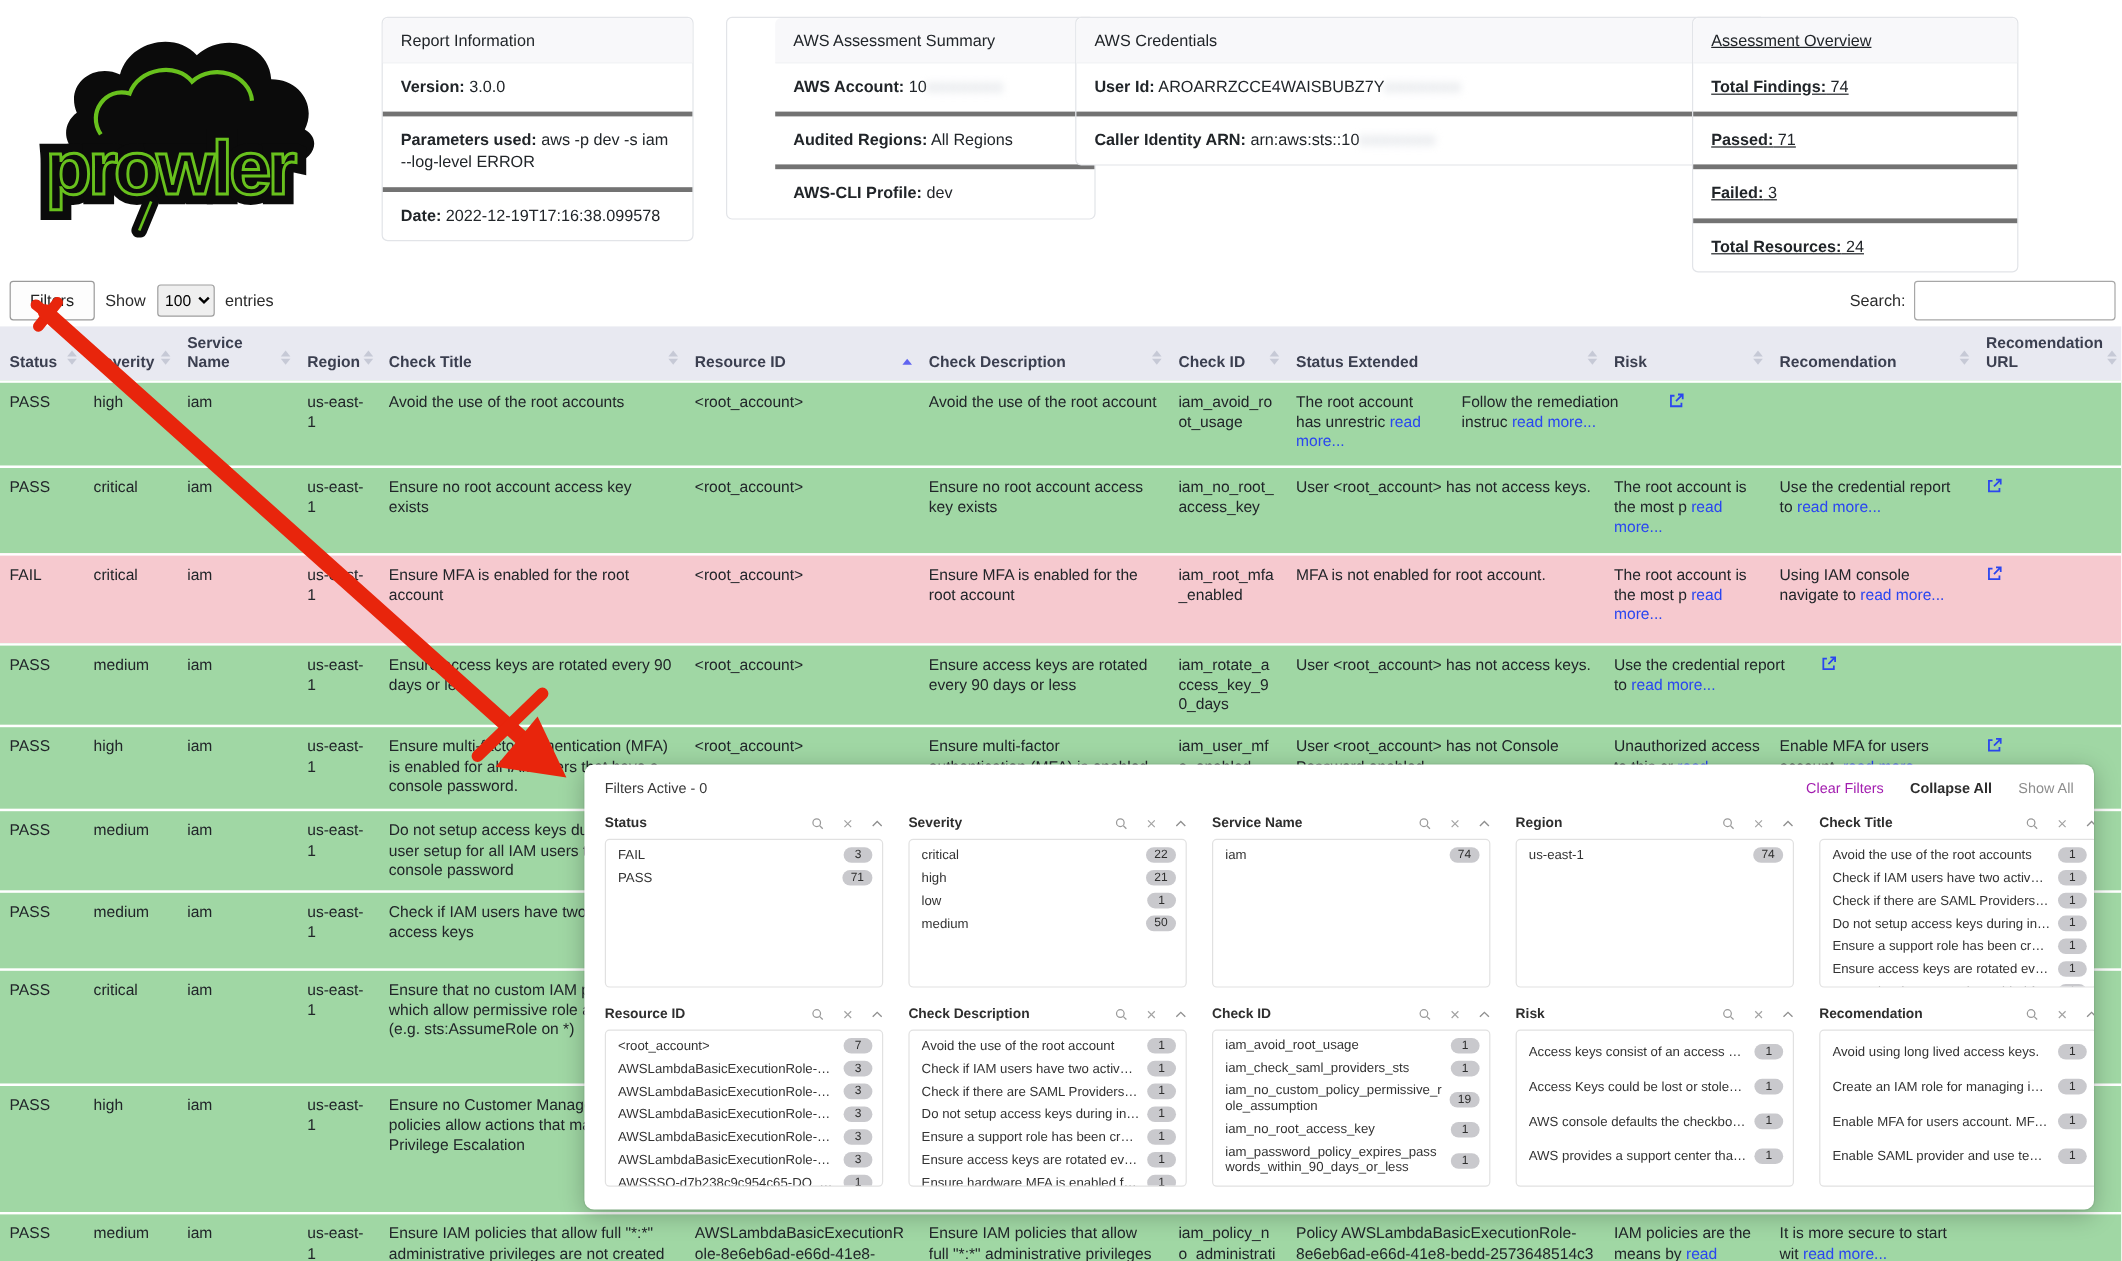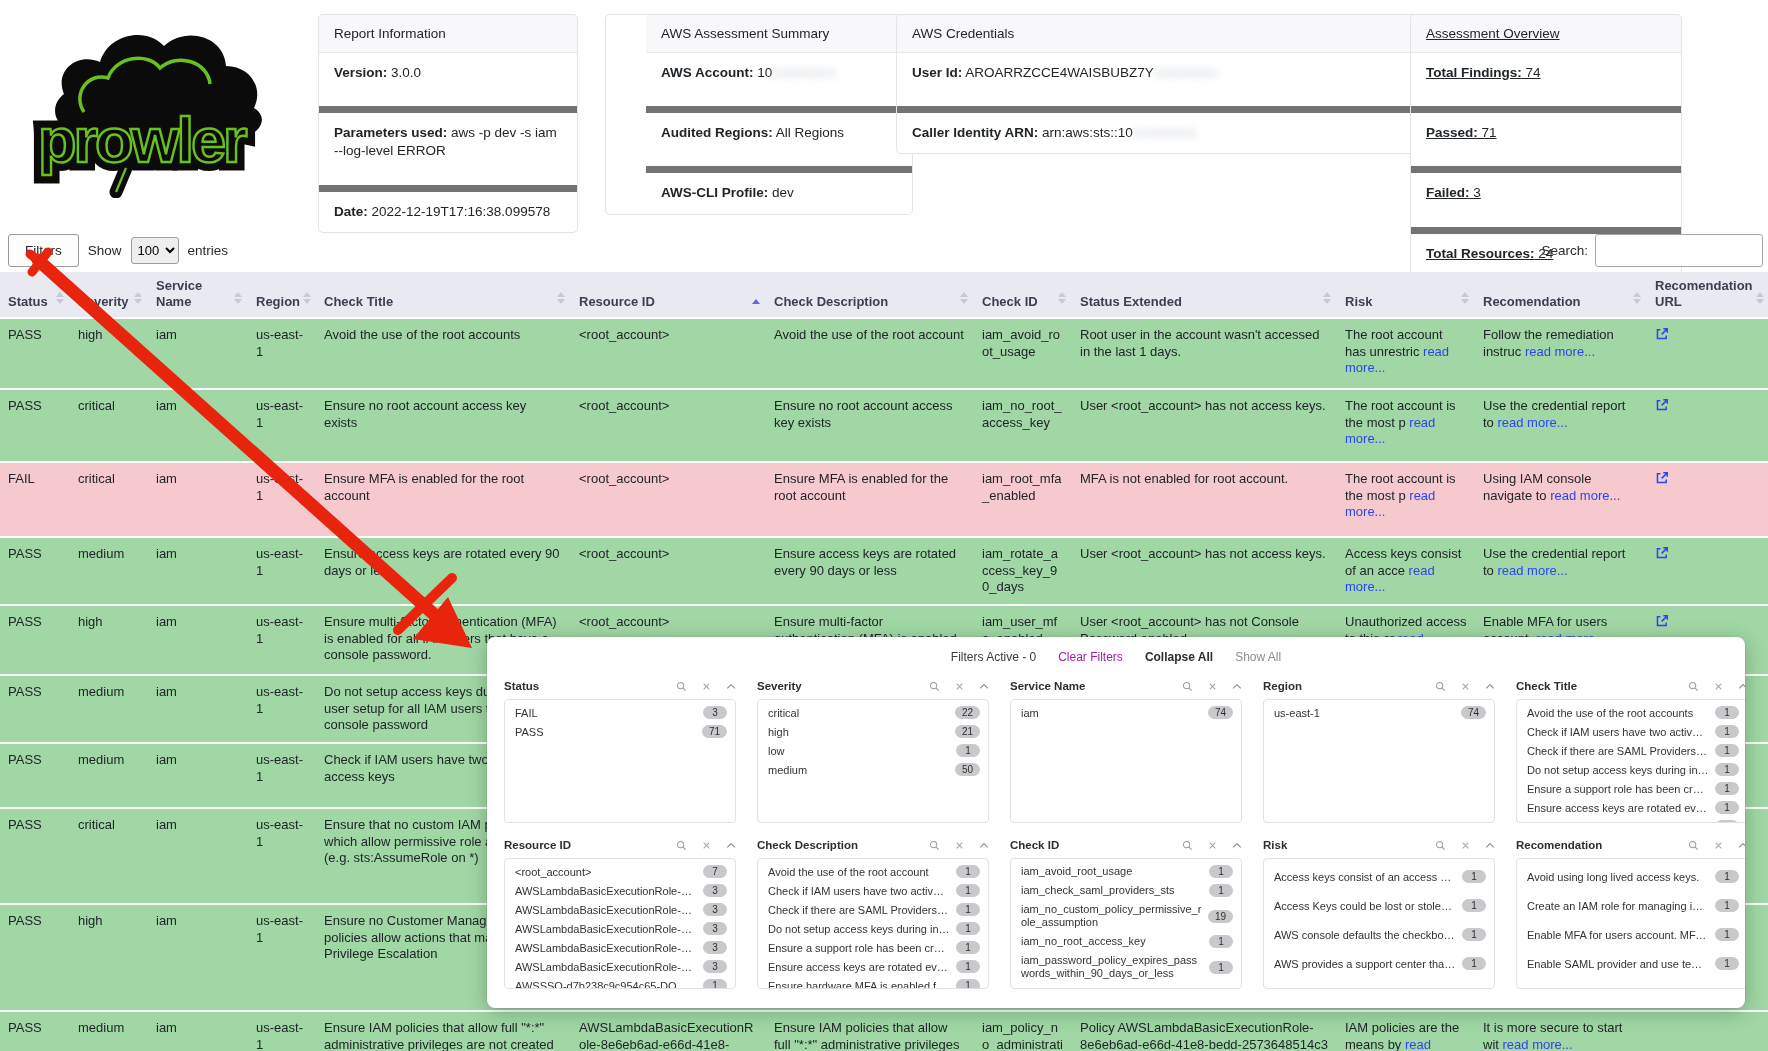--- a/index.html
+++ b/index.html
@@ -6,21 +6,21 @@
   .app { position:relative; width:1768px; height:1051px; background:#fff; overflow:hidden;
          font-family:"Liberation Sans",sans-serif; color:#212529; }
 
   
   .logo { position:absolute; left:26px; top:10px; }
   .card { position:absolute; top:14px; background:#fff; border:1px solid #e2e4e8; border-radius:5px;
           font-size:13.5px; color:#212529; }
   .card-header { background:#f8f8fa; padding:11px 15px; border-bottom:1px solid #e8eaed;
                  border-radius:5px 5px 0 0; }
   .card-row { padding:11px 15px; line-height:1.35; }
-  .card-row + .card-row { border-top:7px solid #737373;margin-top:13px; }
+  .card-row + .card-row { border-top:4px solid #737373; }
   .card-row b { font-weight:bold; }
   .redacted { filter:blur(4px); color:#c9ced6; letter-spacing:1px; }
 
   
   .dt-controls { position:absolute; left:8px; top:234px; right:5px; display:flex; align-items:center;
                  gap:9px; font-size:13.5px; color:#2b2b2b; }
   .btn-filters { background:#fdfdfd; border:1px solid #9a9a9a; border-radius:3px; padding:8px 16px;
                  font-size:13.5px; color:#222; font-family:inherit; }
   .page-size { border:1px solid #9f9f9f; border-radius:3px; padding:4px 2px; font-size:13px; font-family:inherit; }
   .search-wrap { margin-left:auto; display:flex; align-items:center; gap:7px; }
@@ -51,21 +51,21 @@
   .c8{width:265px;flex:none} .c9{width:138px;flex:none} .c10{width:172px;flex:none} .c11{width:121px;flex:none}
   .url-link { display:inline-block; }
 
   
   .red-arrow { position:absolute; left:0; top:232px; z-index:15; pointer-events:none; }
 
   
   .filter-panel { position:absolute; left:487px; top:637px; width:1258px; height:371px; z-index:20;
                   background:#fff; border-radius:8px; box-sizing:border-box; padding:13px 17px;
                   box-shadow:0 4px 20px rgba(0,0,0,.25), 0 0 0 1px rgba(0,0,0,.05); overflow:hidden; }
-  .fp-top { display:flex; justify-content:center; align-items:center; font-size:12px; color:#3a3a3a; }
+  .fp-top { display:flex; justify-content:space-between; align-items:center; font-size:12px; color:#3a3a3a; }
   .fp-actions span { margin-left:22px; font-size:12px; }
   .fp-actions .a0 { color:#a21caf; } .fp-actions .a1 { color:#2d2d2d; font-weight:bold; } .fp-actions .a2 { color:#8d8d8d; }
   .fp-row { display:flex; gap:21px; margin-top:16px; }
   .fp-group { width:232px; flex:none; }
   .fp-ghead { display:flex; align-items:center; font-size:11.5px; font-weight:bold; color:#2e2e2e; }
   .fp-icons { margin-left:auto; display:flex; gap:15px; align-items:center; }
   .fp-icons svg { display:block; }
   .fp-list { border:1px solid #e1e1e1; border-radius:4px; margin-top:7px; overflow:hidden; padding-top:3px;
              box-sizing:border-box; }
   .fp-row-a .fp-list { height:124px; }
@@ -227,21 +227,20 @@
     <div id="tbody">
         <div class="t-row pass" style="min-height: 69px;">
           <div class="t-cell c0">PASS</div>
           <div class="t-cell c1">high</div>
           <div class="t-cell c2">iam</div>
           <div class="t-cell c3">us-east-1</div>
           <div class="t-cell c4">Avoid the use of the root accounts</div>
           <div class="t-cell c5 wrapany">&lt;root_account&gt;</div>
           <div class="t-cell c6 wrapany">Avoid the use of the root account</div>
           <div class="t-cell c7 wrapany">iam_avoid_root_usage</div>
-          <div class="t-cell c8 wrapany">Root user in the account wasn't accessed in the last 1 days.</div>
           <div class="t-cell c9">The root account has unrestric <span class="more">read more...</span></div>
           <div class="t-cell c10">Follow the remediation instruc <span class="more">read more...</span></div>
           <div class="t-cell c11"><span class="url-link"><svg width="14" height="14" viewBox="0 0 16 16">
                 <path fill="none" stroke="#2a46f0" stroke-width="1.7" d="M6.2 3.2H2.8v10h10V9.8"></path>
                 <path fill="none" stroke="#2a46f0" stroke-width="1.7" d="M9.5 2h4.5v4.5M13.6 2.4L7.6 8.4"></path>
               </svg></span></div>
         </div>
         <div class="t-row pass" style="min-height: 71px;">
           <div class="t-cell c0">PASS</div>
           <div class="t-cell c1">critical</div>
@@ -279,21 +278,20 @@
         <div class="t-row pass" style="min-height: 64px;">
           <div class="t-cell c0">PASS</div>
           <div class="t-cell c1">medium</div>
           <div class="t-cell c2">iam</div>
           <div class="t-cell c3">us-east-1</div>
           <div class="t-cell c4">Ensure access keys are rotated every 90 days or less</div>
           <div class="t-cell c5 wrapany">&lt;root_account&gt;</div>
           <div class="t-cell c6 wrapany">Ensure access keys are rotated every 90 days or less</div>
           <div class="t-cell c7 wrapany">iam_rotate_access_key_90_days</div>
           <div class="t-cell c8 wrapany">User &lt;root_account&gt; has not access keys.</div>
-          <div class="t-cell c9">Access keys consist of an acce <span class="more">read more...</span></div>
           <div class="t-cell c10">Use the credential report to <span class="more">read more...</span></div>
           <div class="t-cell c11"><span class="url-link"><svg width="14" height="14" viewBox="0 0 16 16">
                 <path fill="none" stroke="#2a46f0" stroke-width="1.7" d="M6.2 3.2H2.8v10h10V9.8"></path>
                 <path fill="none" stroke="#2a46f0" stroke-width="1.7" d="M9.5 2h4.5v4.5M13.6 2.4L7.6 8.4"></path>
               </svg></span></div>
         </div>
         <div class="t-row pass" style="min-height: 68px;">
           <div class="t-cell c0">PASS</div>
           <div class="t-cell c1">high</div>
           <div class="t-cell c2">iam</div>

